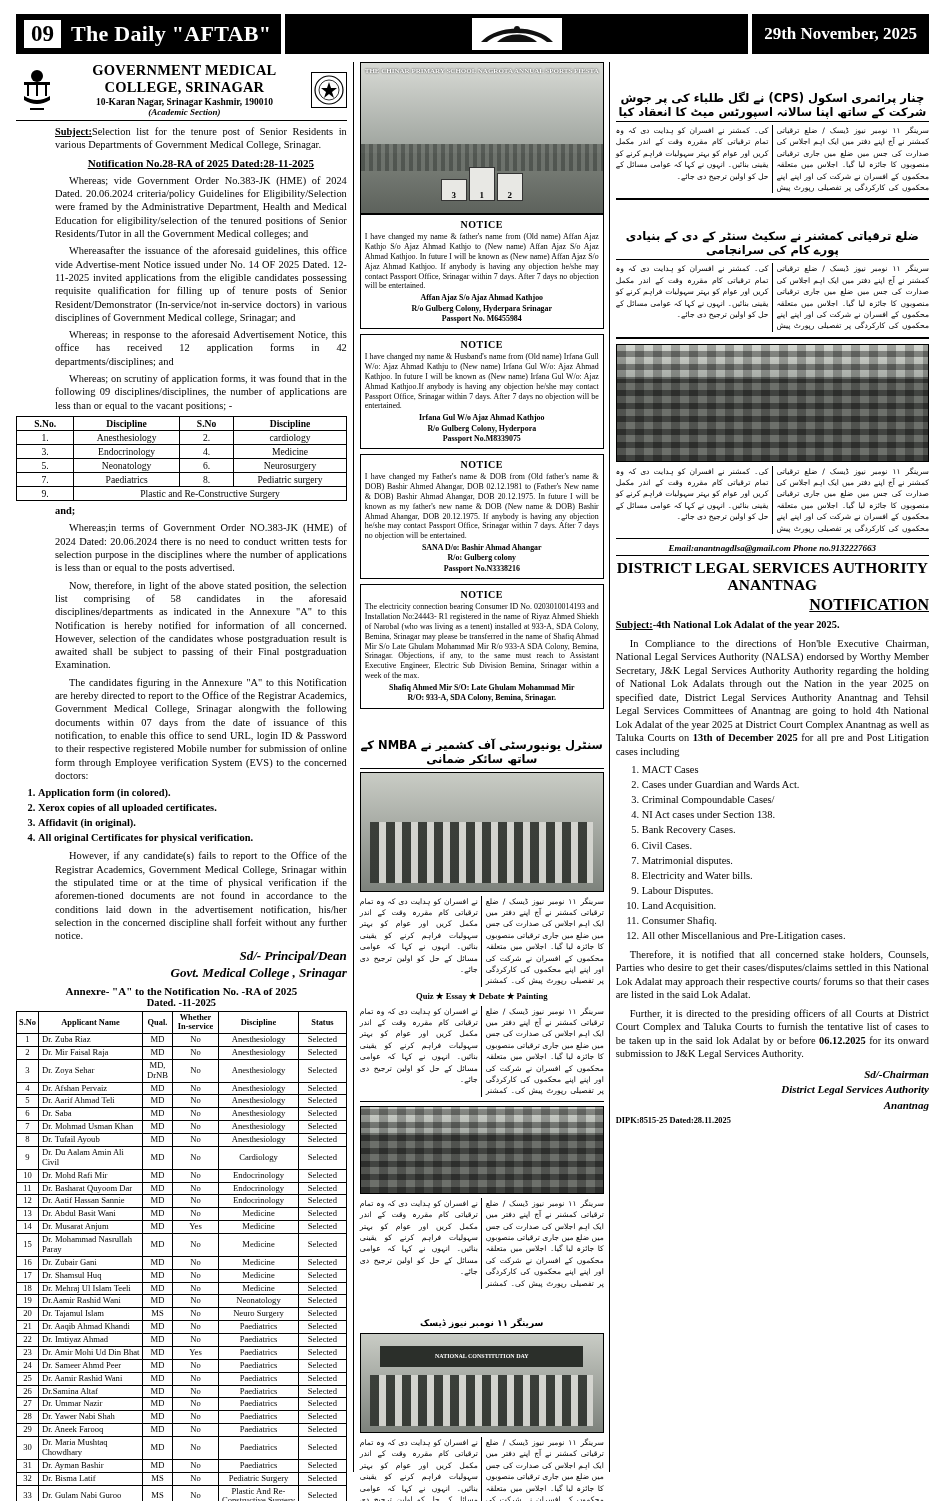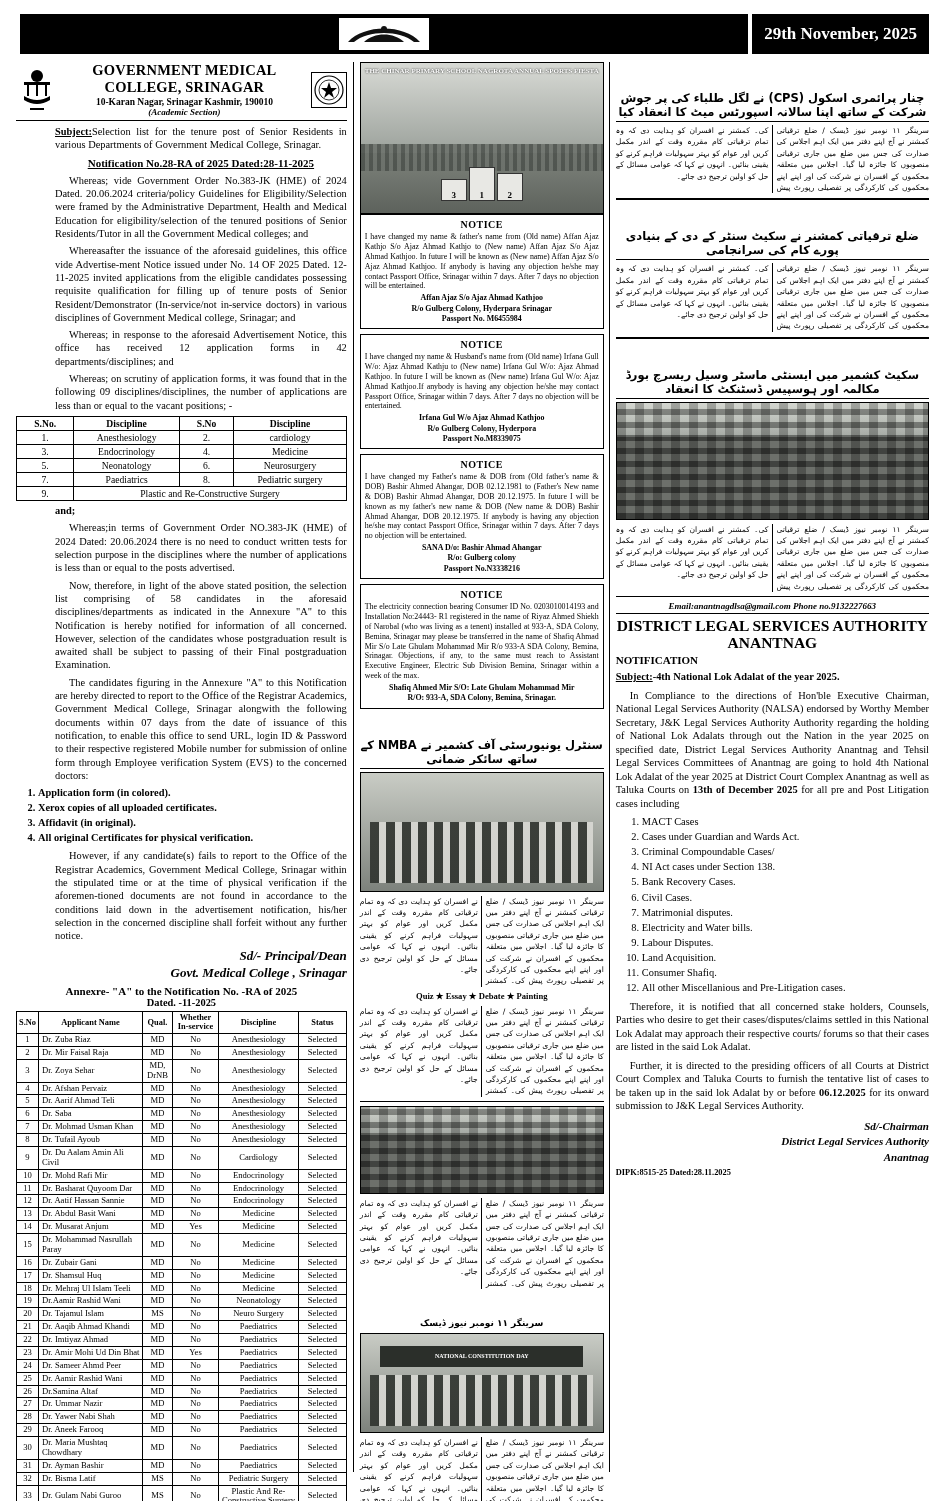--- a/index.html
+++ b/index.html
@@ -321,37 +321,41 @@
     font-weight: bold;
     text-align: center;
     font-style: italic;
     border-bottom: 1px solid #000;
     padding-bottom: 2px;
     margin-bottom: 3px;
   }
   .dlsa-title {
     text-align:center; font-weight:bold; font-size:15.5px; line-height:1.1;
   }
-  .dlsa-sub { text-align:left; font-weight:bold; font-size:11px; margin: 3px 0 4px; }
+  .dlsa-sub { text-align:right; font-weight:bold; font-size:16px; text-decoration: underline; margin: 3px 0 4px; }
   .dlsa-body { font-size:10.4px; line-height:1.3; text-align: justify; }
   .dlsa-body p { margin: 0 0 5px 0; text-indent: 0; }
   ol.dlsa-list { margin: 2px 0 5px 0; padding-left: 26px; font-size:10.4px; line-height:1.35; }
   ol.dlsa-list li { margin-bottom: 1px; }
   .dlsa-sig { text-align:right; font-weight:bold; font-style: italic; font-size:11px; line-height:1.4; margin-top:6px; }
 
   .hr-thin { border-top:1px solid #000; margin: 4px 0; }
   .hr-thick { border-top:2px solid #000; margin: 5px 0; }
   .bullets { font-size: 8.6px; font-weight: bold; line-height:1.4; }
 </style>
 </head>
 <body>
 
 <div class="page">
 
   <div class="masthead">
+    <div class="mast-left">
+      <span class="pagenum">09</span>
+      <span class="mast-title">The Daily "AFTAB"</span>
+    </div>
     <div class="mast-mid">
       <div class="mast-logo">
         <svg width="80" height="28" viewBox="0 0 80 28">
           <path d="M4 22 C20 4, 60 4, 76 22 L70 22 C56 10, 24 10, 10 22 Z" fill="#111"></path>
           <path d="M20 22 C30 12, 50 12, 60 22 Z" fill="#111"></path>
           <circle cx="40" cy="9" r="3" fill="#111"></circle>
         </svg>
       </div>
     </div>
     <div class="mast-right">29th November, 2025</div>
@@ -864,21 +868,20 @@
 
       <div class="hr-thick"></div>
 
       <div class="urdu-head">ضلع ترقیاتی کمشنر نے سکیٹ سنٹر کے دی کے بنیادی پورے کام کی سرانجامی</div>
       <div class="urdu urdu-2col">
         <div>سرینگر ۱۱ نومبر نیوز ڈیسک / ضلع ترقیاتی کمشنر نے آج اپنے دفتر میں ایک اہم اجلاس کی صدارت کی جس میں ضلع میں جاری ترقیاتی منصوبوں کا جائزہ لیا گیا۔ اجلاس میں متعلقہ محکموں کے افسران نے شرکت کی اور اپنے اپنے محکموں کی کارکردگی پر تفصیلی رپورٹ پیش کی۔ کمشنر نے افسران کو ہدایت دی کہ وہ تمام ترقیاتی کام مقررہ وقت کے اندر مکمل کریں اور عوام کو بہتر سہولیات فراہم کرنے کو یقینی بنائیں۔ انہوں نے کہا کہ عوامی مسائل کے حل کو اولین ترجیح دی جائے۔</div>
       </div>
 
       <div class="hr-thick"></div>
 
-      <div class="urdu-head">سکیٹ کشمیر میں ایسنٹی ماسٹر وسیل ریسرچ بورڈ مکالمہ اور ہوسپیس ڈسٹنکٹ کا انعقاد</div>
 
       <div class="photo photo-room" style="height:118px">
         <div class="wall"></div>
         <div class="seats"></div>
       </div>
 
       <div class="urdu urdu-2col" style="margin-top:4px">
         <div>سرینگر ۱۱ نومبر نیوز ڈیسک / ضلع ترقیاتی کمشنر نے آج اپنے دفتر میں ایک اہم اجلاس کی صدارت کی جس میں ضلع میں جاری ترقیاتی منصوبوں کا جائزہ لیا گیا۔ اجلاس میں متعلقہ محکموں کے افسران نے شرکت کی اور اپنے اپنے محکموں کی کارکردگی پر تفصیلی رپورٹ پیش کی۔ کمشنر نے افسران کو ہدایت دی کہ وہ تمام ترقیاتی کام مقررہ وقت کے اندر مکمل کریں اور عوام کو بہتر سہولیات فراہم کرنے کو یقینی بنائیں۔ انہوں نے کہا کہ عوامی مسائل کے حل کو اولین ترجیح دی جائے۔</div>
       </div>
 

